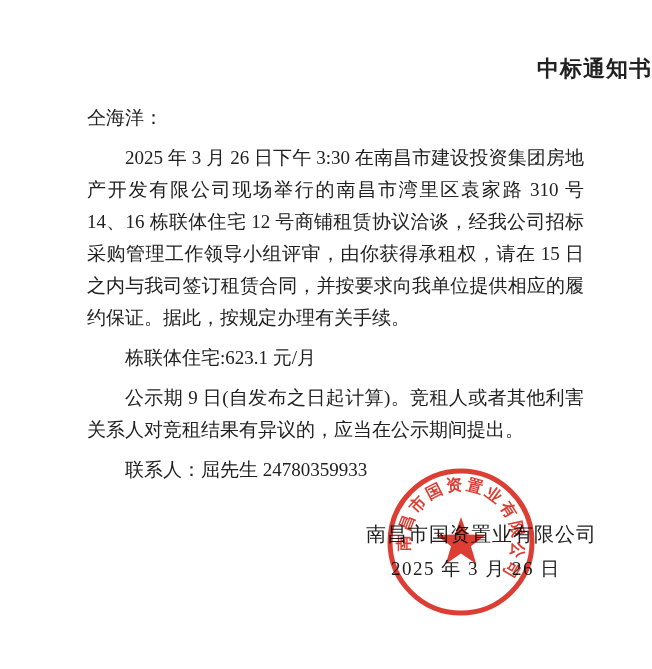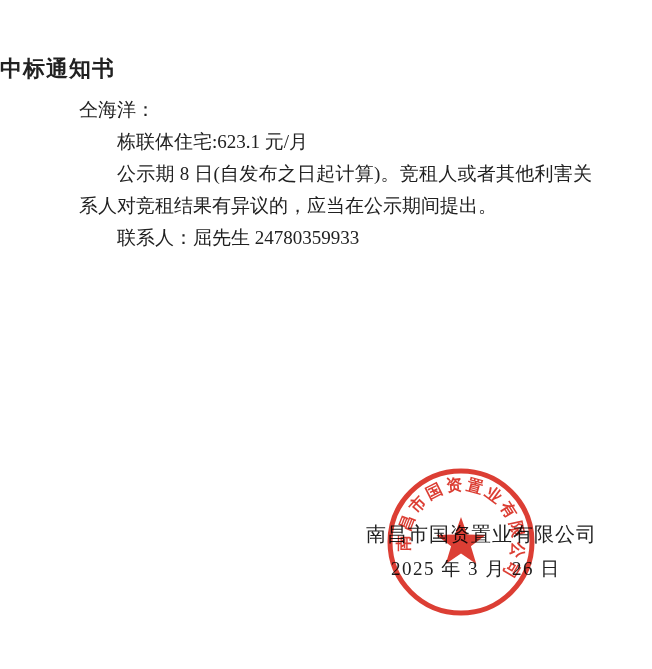--- a/index.html
+++ b/index.html
@@ -11,35 +11,35 @@
   .page {
     position: relative;
     width: 652px; height: 669px;
     background: #ffffff;
     overflow: hidden;
     color: #212121;
   }
   .doc-title {
     position: absolute;
     top: 57px; left: 0; width: 652px;
-    text-align: left;
+    text-align: right;
     font-size: 22px;
     font-weight: bold;
     letter-spacing: 1px;
     line-height: 1.1;
   }
   .doc-body {
     position: absolute;
     left: 79px; top: 94px;
     width: 513px;
     font-size: 19px;
     line-height: 32px;
     text-align: justify;
   }
-  .doc-body p { margin: 0; }
+  .doc-body p { margin: 8px; }
   .addressee { text-indent: 0; }
   .para { text-indent: 2em; }
   .sign-company {
     position: absolute;
     left: 366px; top: 521px;
     font-size: 20px;
     letter-spacing: 1px;
     white-space: nowrap;
   }
   .sign-date {
@@ -63,22 +63,23 @@
 </style>
 </head>
 <body>
 
 <div class="page">
 
   <div class="doc-title">中标通知书</div>
 
   <div class="doc-body">
     <p class="addressee">仝海洋：</p>
+    <p class="para">2025 年 3 月 26 日下午 3:30 在南昌市建设投资集团房地产开发有限公司现场举行的南昌市湾里区袁家路 310 号 14、16 栋联体住宅 12 号商铺租赁协议洽谈，经我公司招标采购管理工作领导小组评审，由你获得承租权，请在 15 日之内与我司签订租赁合同，并按要求向我单位提供相应的履约保证。据此，按规定办理有关手续。</p>
     <p class="para">栋联体住宅:623.1 元/月</p>
-    <p class="para">公示期 8 日(自发布之日起计算)。竞租人或者其他利害关系人对竞租结果有异议的，应当在公示期间提出。</p>
+    <p class="para">公示期 9 日(自发布之日起计算)。竞租人或者其他利害关系人对竞租结果有异议的，应当在公示期间提出。</p>
     <p class="para">联系人：屈先生 24780359933</p>
   </div>
 
   <div class="sign-company">南昌市国资置业有限公司</div>
 
   <div class="sign-date">2025 年 3 月 26 日</div>
 
   <svg class="stamp" viewBox="0 0 160 160" xmlns="http://www.w3.org/2000/svg">
     <circle cx="80" cy="80" r="71" fill="none" stroke-width="5" stroke="#d8291d"></circle>
     <polygon points="80,55 86.1,72.6 104.7,73.0 89.9,84.2 95.3,102.0 80,91.4 64.7,102.0 70.1,84.2 55.3,73.0 73.9,72.6" fill="#d8291d"></polygon>

